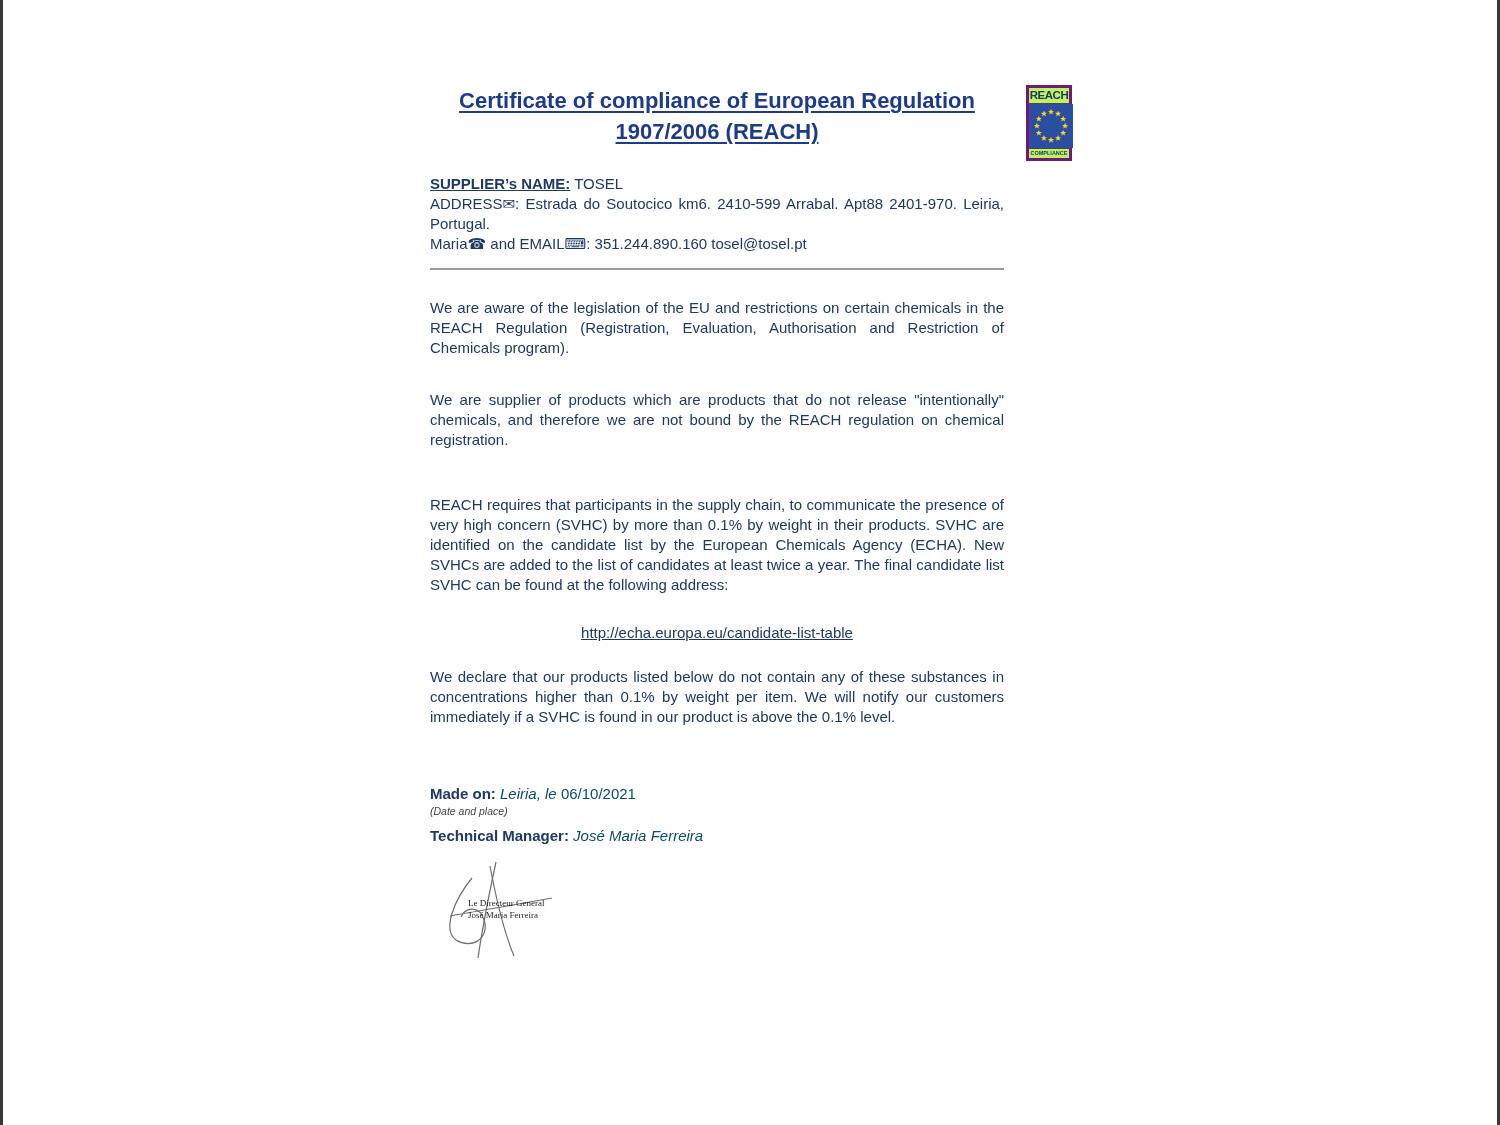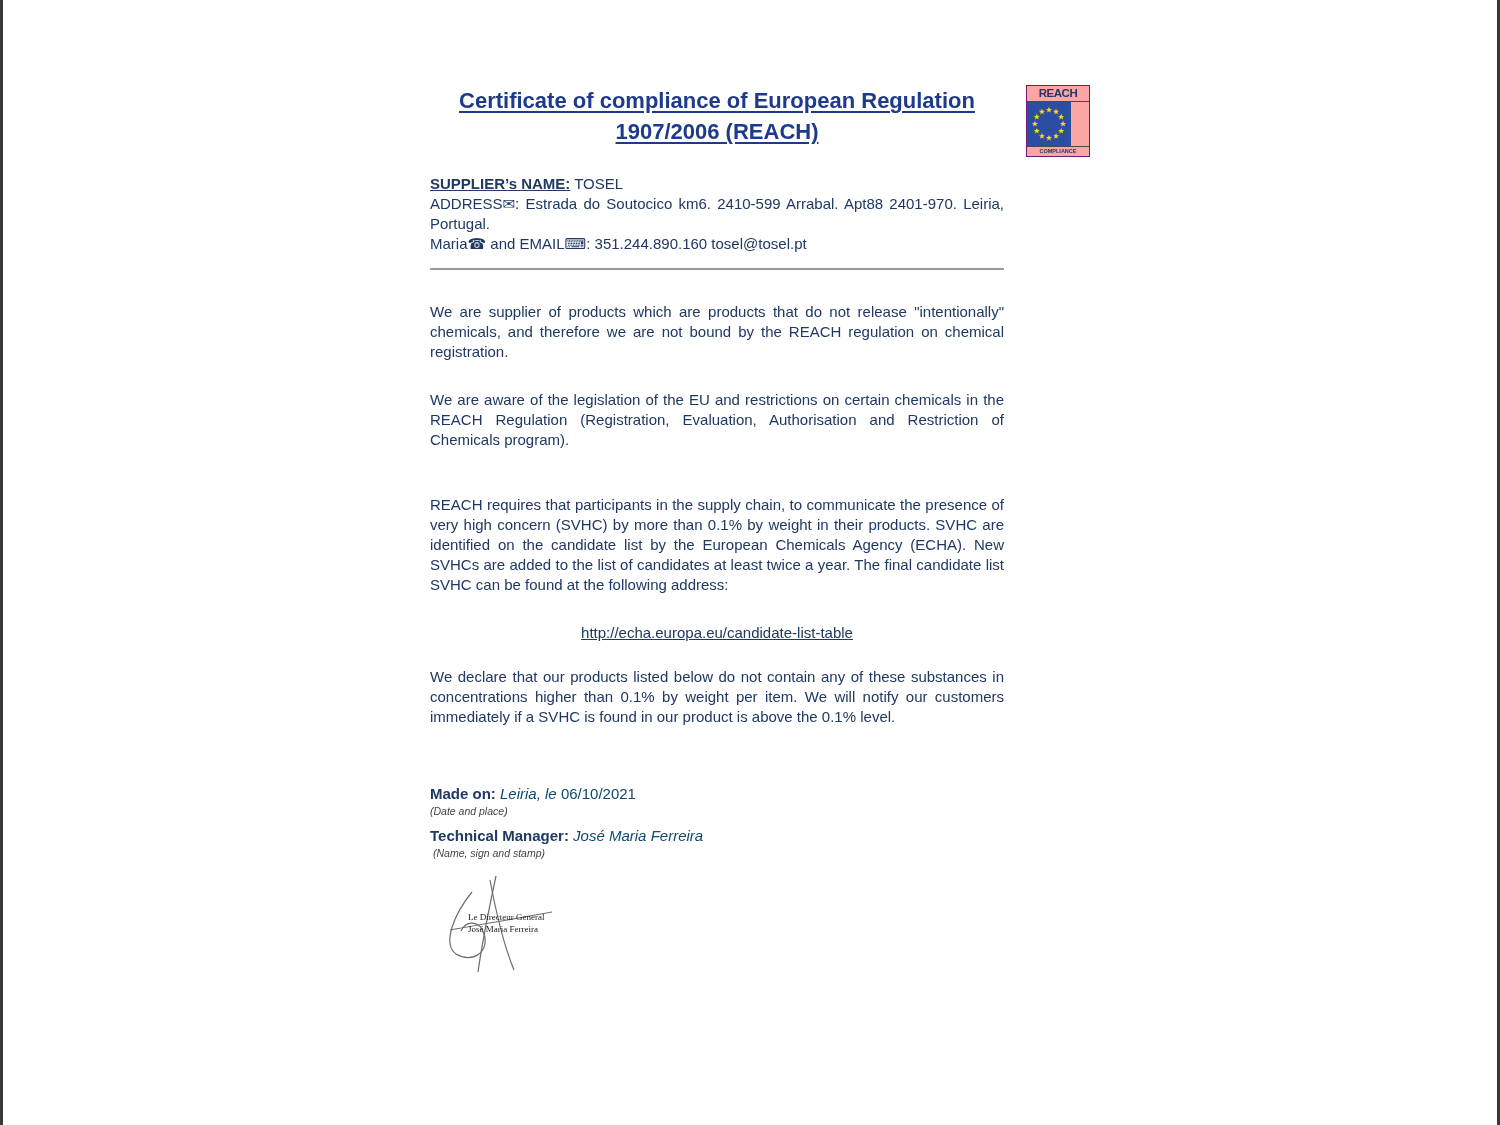--- a/index.html
+++ b/index.html
@@ -62,23 +62,23 @@
   .caption { font-size:10.5px; line-height:14px; font-style:italic; color:#444; }
 
   .tech { margin-top:8px; font-size:15px; line-height:20px; }
   .cap2 { margin-left:3px; }
 
   .signature { margin-top:14px; margin-left:8px; width:130px; height:100px; }
   .stamp-text { font-family:"Liberation Serif","DejaVu Serif",serif; font-size:9px; fill:#1c1c1c; }
 
   .reach-logo {
     position:absolute;
-    left:1026px; top:85px; width:64px;
-    border:1px solid #701a75;
-    background:#fca5a5;
+    left:1026px; top:85px; width:46px;
+    border:3px solid #701a75;
+    background:#bef264;
     text-align:center;
   }
   .reach-logo .logo-top {
     font-size:11.5px; font-weight:bold; color:#1f3864;
     line-height:15px; letter-spacing:-0.5px;
     border-bottom:1px solid #4a4a4a;
   }
   .reach-logo .flag { display:block; width:44px; height:44px; }
   .reach-logo .logo-bottom {
     font-size:5.5px; font-weight:bold; color:#1f3864;
@@ -125,42 +125,41 @@
   </h1>
 
   <div class="supplier">
     <div><span class="sup-label">SUPPLIER’s NAME:</span><span> TOSEL</span></div>
     <div><span>ADDRESS</span><span class="glyph">✉</span><span>: Estrada do Soutocico km6. 2410-599 Arrabal. Apt88 2401-970. Leiria, Portugal.</span></div>
     <div><span>Maria</span><span class="glyph">☎</span><span> and EMAIL</span><span class="glyph">⌨</span><span>: 351.244.890.160 tosel@tosel.pt</span></div>
   </div>
 
   <hr class="rule">
 
+  <p class="para p1">We are aware of the legislation of the EU and restrictions on certain chemicals in the REACH Regulation (Registration, Evaluation, Authorisation and Restriction of Chemicals program).</p>
+
   <p class="para p2">We are supplier of products which are products that do not release "intentionally" chemicals, and therefore we are not bound by the REACH regulation on chemical registration.</p>
-
-  <p class="para p1">We are aware of the legislation of the EU and restrictions on certain chemicals in the REACH Regulation (Registration, Evaluation, Authorisation and Restriction of Chemicals program).</p>
 
   <p class="para p3">REACH requires that participants in the supply chain, to communicate the presence of very high concern (SVHC) by more than 0.1% by weight in their products. SVHC are identified on the candidate list by the European Chemicals Agency (ECHA). New SVHCs are added to the list of candidates at least twice a year. The final candidate list SVHC can be found at the following address:</p>
 
   <div class="link-line">
     <a href="#">http://echa.europa.eu/candidate-list-table</a>
   </div>
 
   <p class="para p4">We declare that our products listed below do not contain any of these substances in concentrations higher than 0.1% by weight per item. We will notify our customers immediately if a SVHC is found in our product is above the 0.1% level.</p>
 
 
   <div class="made-on">
     <span class="label-navy">Made on:</span><span class="value-italic"> Leiria, le</span><span class="value-plain"> 06/10/2021</span>
   </div>
   <div class="caption">(Date and place)</div>
 
   <div class="tech">
     <span class="label-navy">Technical Manager:</span><span class="value-italic"> José Maria Ferreira</span>
   </div>
-  <div class="caption cap2">(Name, sign and stamp)</div>
 
   <svg class="signature" viewBox="0 0 130 100">
     <g stroke="#6e6e6e" stroke-width="1.2" fill="none">
       <path d="M34,18 C16,40 4,70 18,80 C34,90 52,78 46,60 C42,46 28,46 23,57"></path>
       <path d="M58,2 C52,30 44,70 40,98"></path>
       <path d="M52,6 C58,38 66,72 76,96"></path>
       <path d="M12,56 C45,50 82,44 114,38"></path>
     </g>
     <text class="stamp-text" x="30" y="46">Le Directeur General</text>
     <text class="stamp-text" x="30" y="58">José Maria Ferreira</text>

